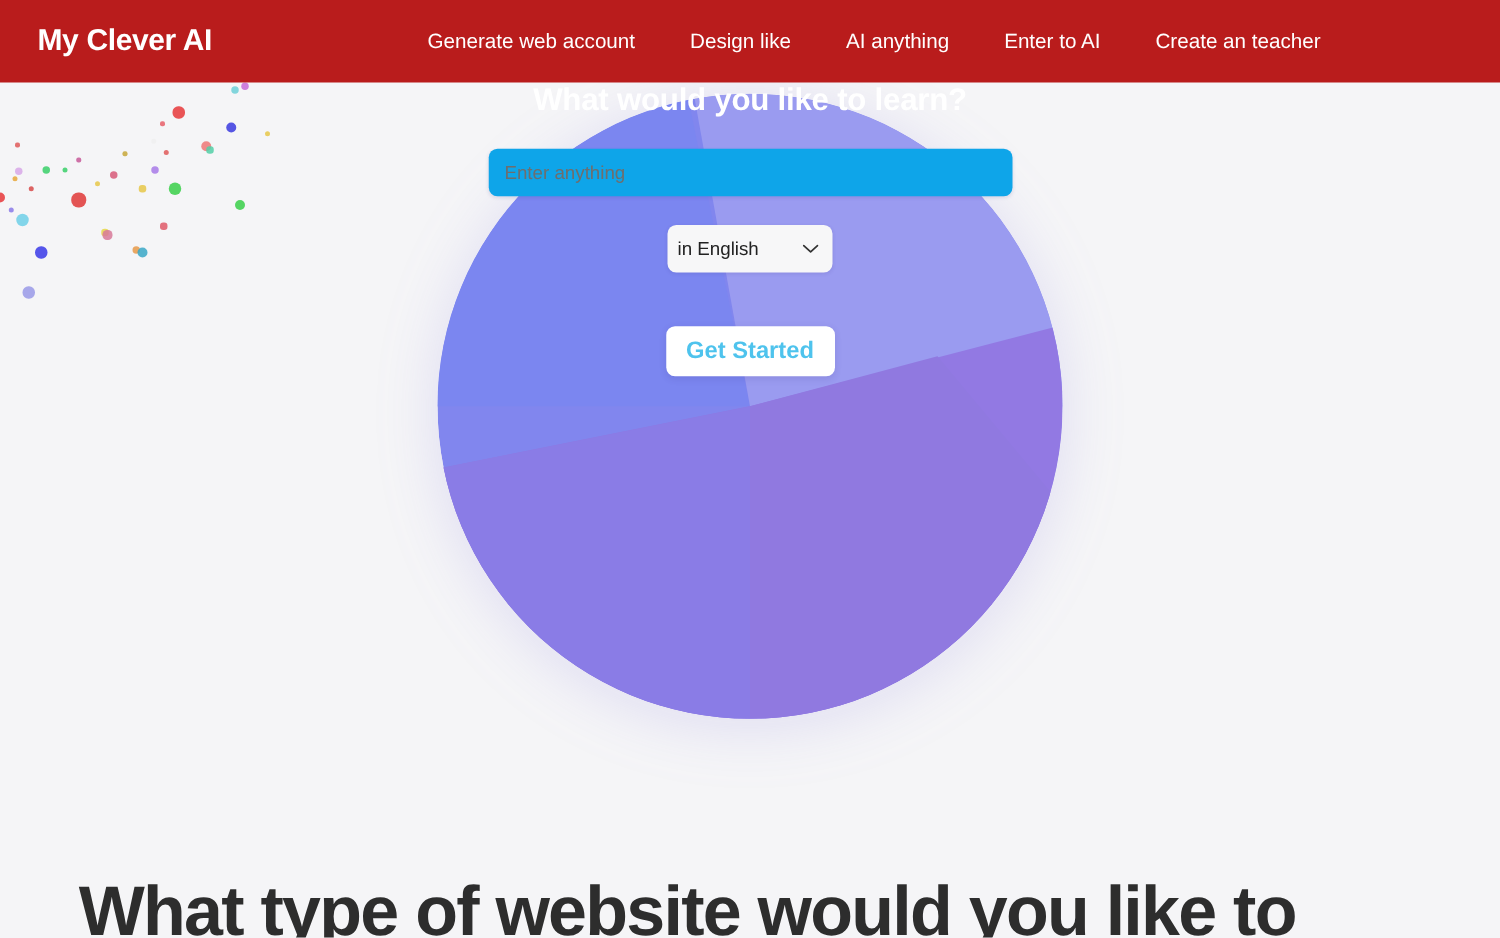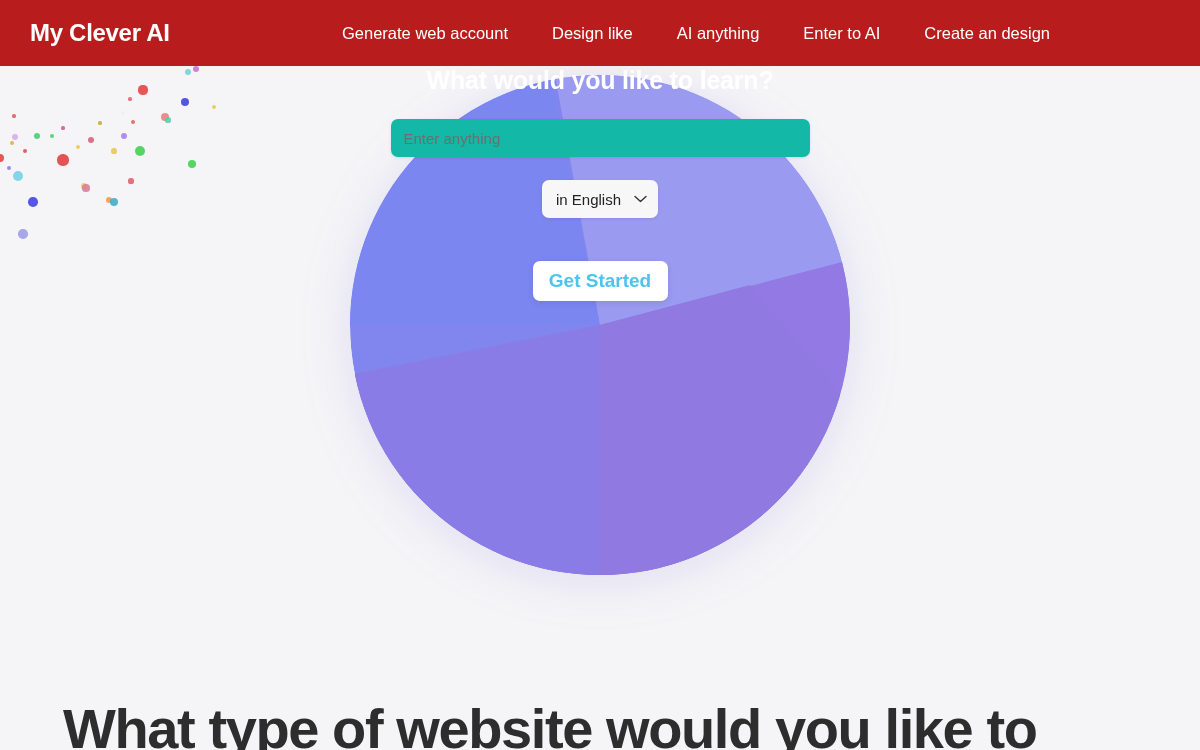--- a/index.html
+++ b/index.html
@@ -119,41 +119,41 @@
     text-align: center;
     white-space: nowrap;
   }
 
   .search-input {
     margin-top: 24px;
     width: 419px;
     height: 38px;
     border: none;
     border-radius: 7px;
-    background: #14b8a6;
+    background: #0ea5e9;
     font-family: "Liberation Sans", sans-serif;
     font-size: 15px;
     color: #333333;
     padding: 0 13px;
     outline: none;
     box-shadow: 0 1px 3px rgba(60,50,130,0.12);
   }
   .search-input::placeholder { color: #6e6e6e; }
 
   .lang-select {
     margin-top: 23px;
-    width: 116px;
+    width: 132px;
     height: 38px;
     border: none;
     border-radius: 7px;
     background: #f7f7f8;
     font-family: "Liberation Sans", sans-serif;
     font-size: 15px;
     color: #222222;
-    padding: 0 8px 0 14px;
+    padding: 0 8px 0 8px;
     outline: none;
     appearance: none;
     -webkit-appearance: none;
     cursor: pointer;
     box-shadow: 0 1px 3px rgba(60,50,130,0.12);
   }
 
   .select-shell { position: relative; display: inline-block; margin-top: 23px; }
   .select-shell .lang-select { margin-top: 0; }
   .select-chevron {
@@ -198,21 +198,21 @@
 </head>
 <body>
 
 <div class="navbar">
   <div class="brand">My Clever AI</div>
   <nav class="nav-links">
       <a class="nav-link" href="#">Generate web account</a>
       <a class="nav-link" href="#">Design like</a>
       <a class="nav-link" href="#">AI anything</a>
       <a class="nav-link" href="#">Enter to AI</a>
-      <a class="nav-link" href="#">Create an design</a>
+      <a class="nav-link" href="#">Create an teacher</a>
     </nav>
 </div>
 
 <div class="confetti-layer">
     <span class="dot" style="left: 185px; top: 3px; width: 6px; height: 6px; background: rgb(111, 208, 216); opacity: 0.85;"></span>
     <span class="dot" style="left: 192.6px; top: -0.4px; width: 6.8px; height: 6.8px; background: rgb(200, 107, 216); opacity: 0.85;"></span>
     <span class="dot" style="left: 138.4px; top: 19.4px; width: 9.2px; height: 9.2px; background: rgb(232, 56, 58); opacity: 0.85;"></span>
     <span class="dot" style="left: 128.4px; top: 31.4px; width: 3.2px; height: 3.2px; background: rgb(232, 96, 106); opacity: 0.85;"></span>
     <span class="dot" style="left: 180.6px; top: 31.6px; width: 8.8px; height: 8.8px; background: rgb(58, 58, 224); opacity: 0.85;"></span>
     <span class="dot" style="left: 211.8px; top: 38.8px; width: 4.4px; height: 4.4px; background: rgb(232, 200, 74); opacity: 0.85;"></span>

